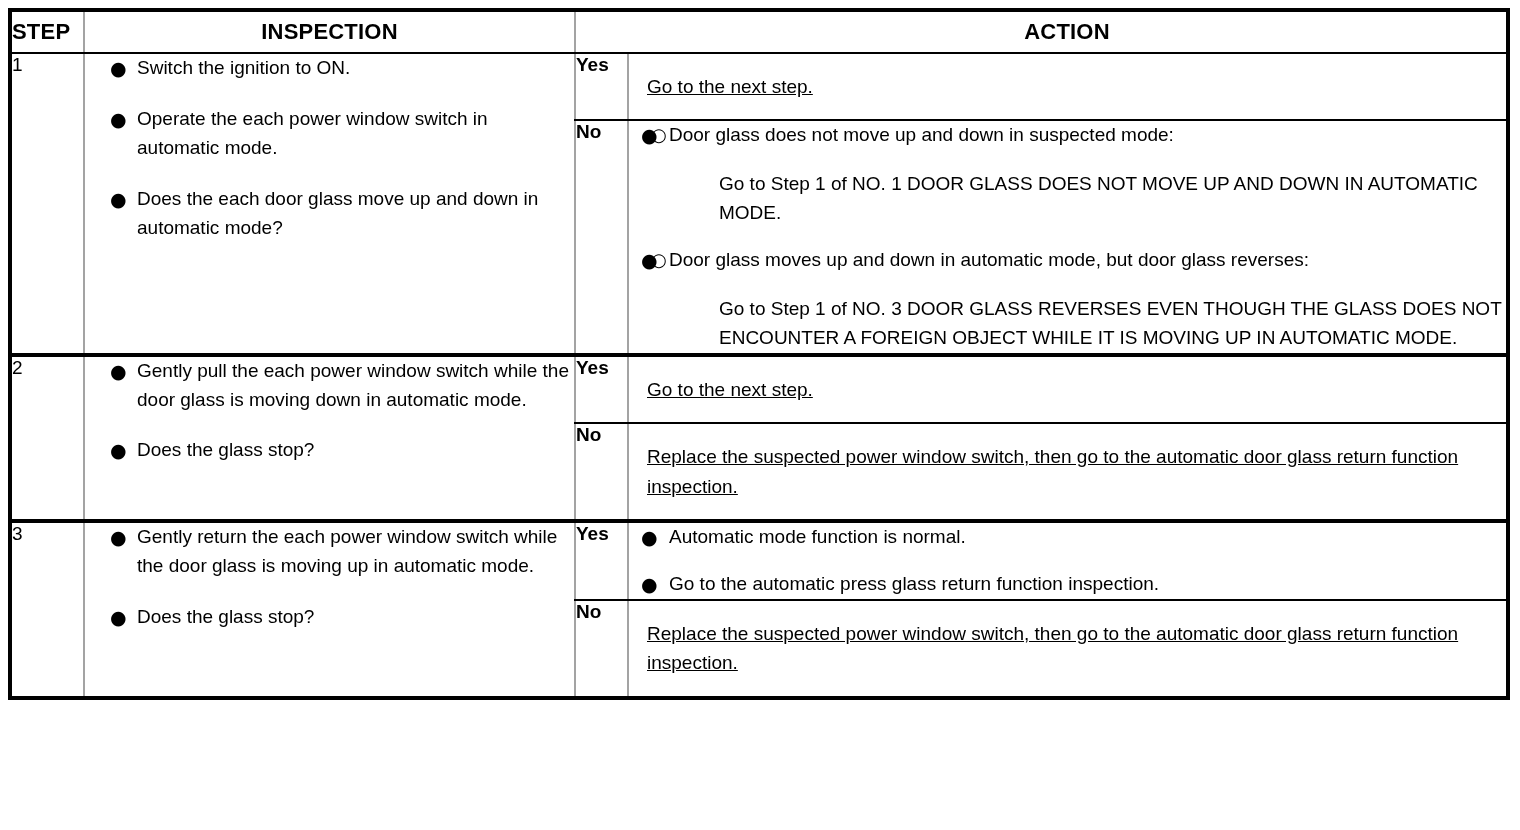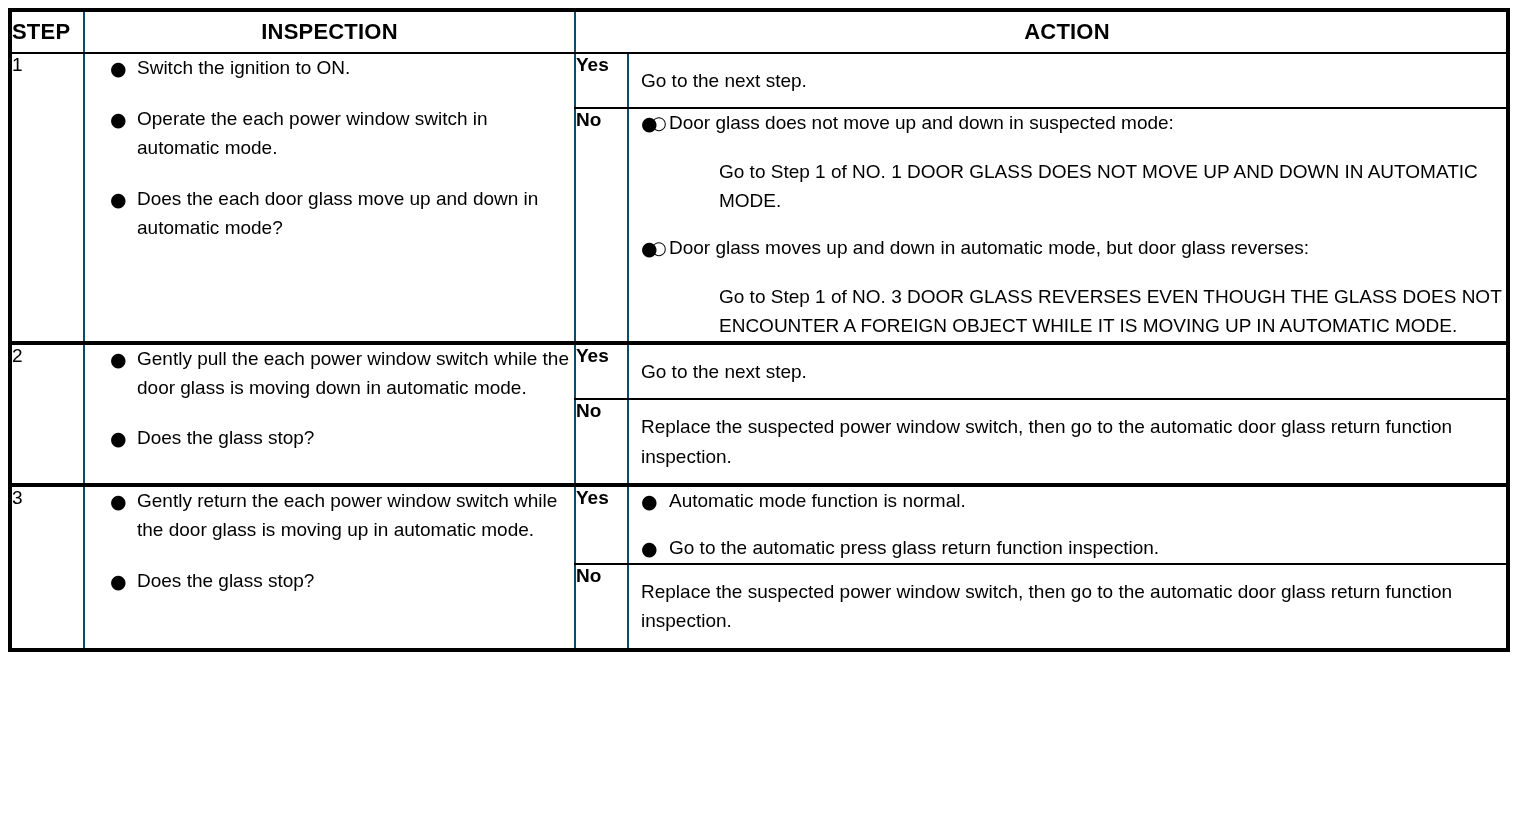--- a/index.html
+++ b/index.html
@@ -41,21 +41,21 @@
   col.c-step   { width: 74px;  }
   col.c-insp   { width: 491px; }
   col.c-yn     { width: 53px;  }
   col.c-action { width: 880px; }
 
   
   .bd-left-thick   { border-left: 4px solid #000; }
   .bd-right-thick  { border-right: 4px solid #000; }
   .bd-top-thick    { border-top: 4px solid #000; }
   .bd-bottom-thick { border-bottom: 4px solid #000; }
-  .bd-left-thin    { border-left: 2px solid #0c4a6e; }
+  .bd-left-thin    { border-left: 2px solid #a3a3a3; }
   .bd-bottom-thin  { border-bottom: 2px solid #000; }
 
   
   .hdr-cell {
     height: 40px;
     line-height: 40px;
     font-size: 22px;
     font-weight: bold;
     letter-spacing: 0.2px;
     white-space: nowrap;
@@ -86,23 +86,24 @@
     white-space: nowrap;
     font-weight: bold;
   }
 
   
   .cell-pad-insp   { padding: 8px 10px 10px 10px; }
   .cell-pad-action { padding: 9px 12px 10px 12px; }
 
   
   p.plain {
-    margin: 12px;
+    margin: 18px;
     font-size: 19px;
     line-height: 1.55;
+    text-decoration: underline;
   }
 
   
   ul.blist {
     list-style: none;
     margin: 0;
     padding: 0;
   }
   ul.blist > li {
     position: relative;

